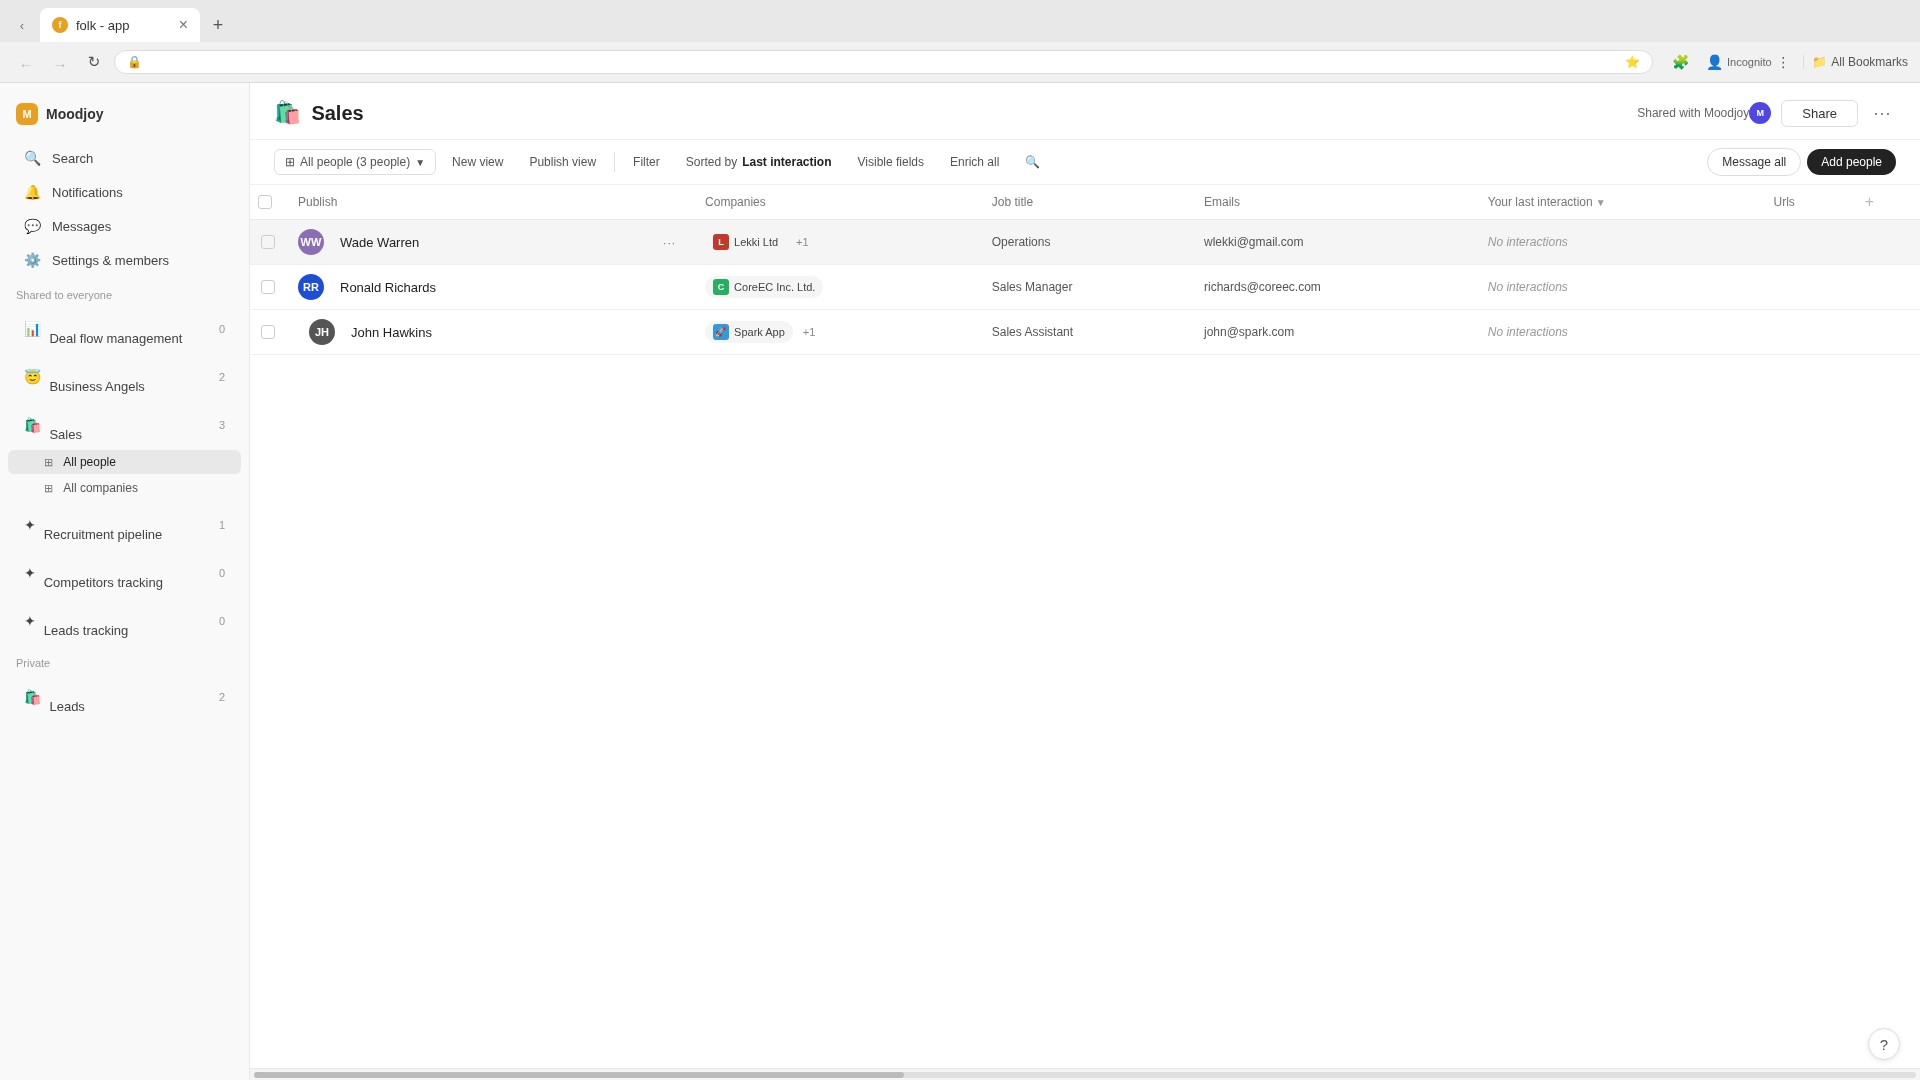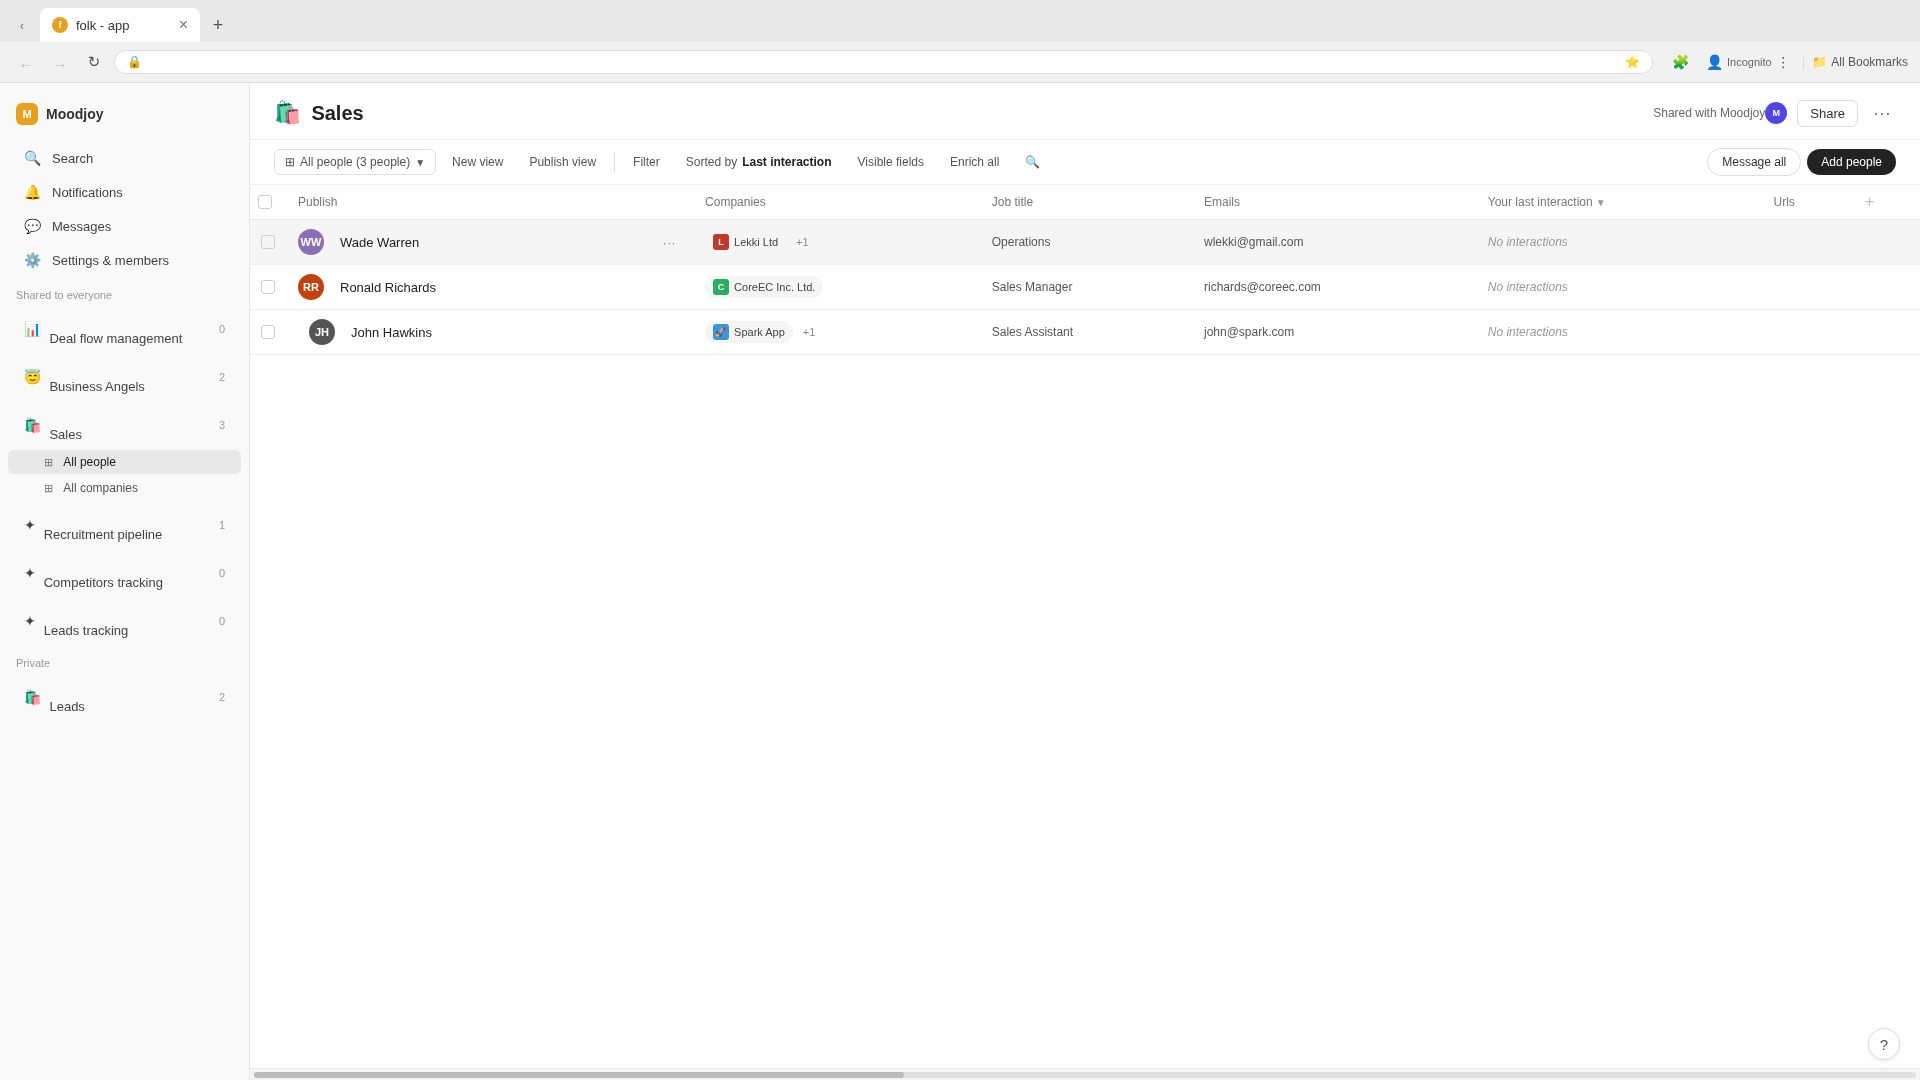--- a/index.html
+++ b/index.html
@@ -41,21 +41,21 @@
 
     
     .main-content { flex: 1; display: flex; flex-direction: column; overflow: hidden; }
     .page-header { display: flex; align-items: center; padding: 16px 24px 12px; border-bottom: 1px solid #f0f0f0; }
     .page-title-area { display: flex; align-items: center; gap: 10px; flex: 1; }
     .page-emoji { font-size: 22px; }
     .page-title { font-size: 20px; font-weight: 600; color: #222; }
     .header-actions { display: flex; align-items: center; gap: 10px; }
     .shared-badge { display: flex; align-items: center; gap: 0; font-size: 12px; color: #666; }
     .shared-avatar { width: 22px; height: 22px; background: #4f46e5; border-radius: 50%; display: flex; align-items: center; justify-content: center; color: white; font-size: 9px; font-weight: bold; }
-    .share-btn { padding: 5px 12px; border: 1px solid #ddd; border-radius: 6px; background: #fff; font-size: 13px; color: #333; cursor: pointer; font-weight: 500; }
+    .share-btn { padding: 5px 20px; border: 1px solid #ddd; border-radius: 6px; background: #fff; font-size: 13px; color: #333; cursor: pointer; font-weight: 500; }
     .more-btn { width: 28px; height: 28px; display: flex; align-items: center; justify-content: center; color: #777; cursor: pointer; font-size: 18px; border-radius: 6px; }
 
     
     .toolbar { display: flex; align-items: center; gap: 6px; padding: 8px 24px; border-bottom: 1px solid #f0f0f0; flex-wrap: nowrap; }
     .toolbar-btn { display: flex; align-items: center; gap: 5px; padding: 5px 10px; border-radius: 6px; font-size: 12px; color: #555; cursor: pointer; white-space: nowrap; }
     .toolbar-divider { width: 1px; height: 20px; background: #e0e0e0; margin: 0 2px; }
     .toolbar-spacer { flex: 1; }
     .all-people-btn { display: flex; align-items: center; gap: 5px; padding: 5px 10px; border-radius: 6px; font-size: 12px; color: #555; cursor: pointer; border: 1px solid #e0e0e0; }
     .sort-text { font-size: 12px; color: #555; }
     .sort-bold { font-weight: 600; color: #222; }
@@ -315,21 +315,21 @@
               <td></td>
             </tr>
             <tr>
               <td>
                 <div class="cell-inner" style="justify-content:center;padding:0 8px;">
                   <div class="checkbox"></div>
                 </div>
               </td>
               <td>
                 <div class="person-cell">
-      <div class="person-avatar" style="background:#c2410c;">RR</div>
+      <div class="person-avatar" style="background:#1d4ed8;">RR</div>
       <span class="person-name">Ronald Richards</span>
       <div class="row-actions">
                     <div class="row-action-btn">···</div>
                   </div>
     </div>
               </td>
               <td>
                 <div class="cell-inner">
       <div class="company-badge">
         <div class="company-logo" style="background:#27ae60;">C</div>

